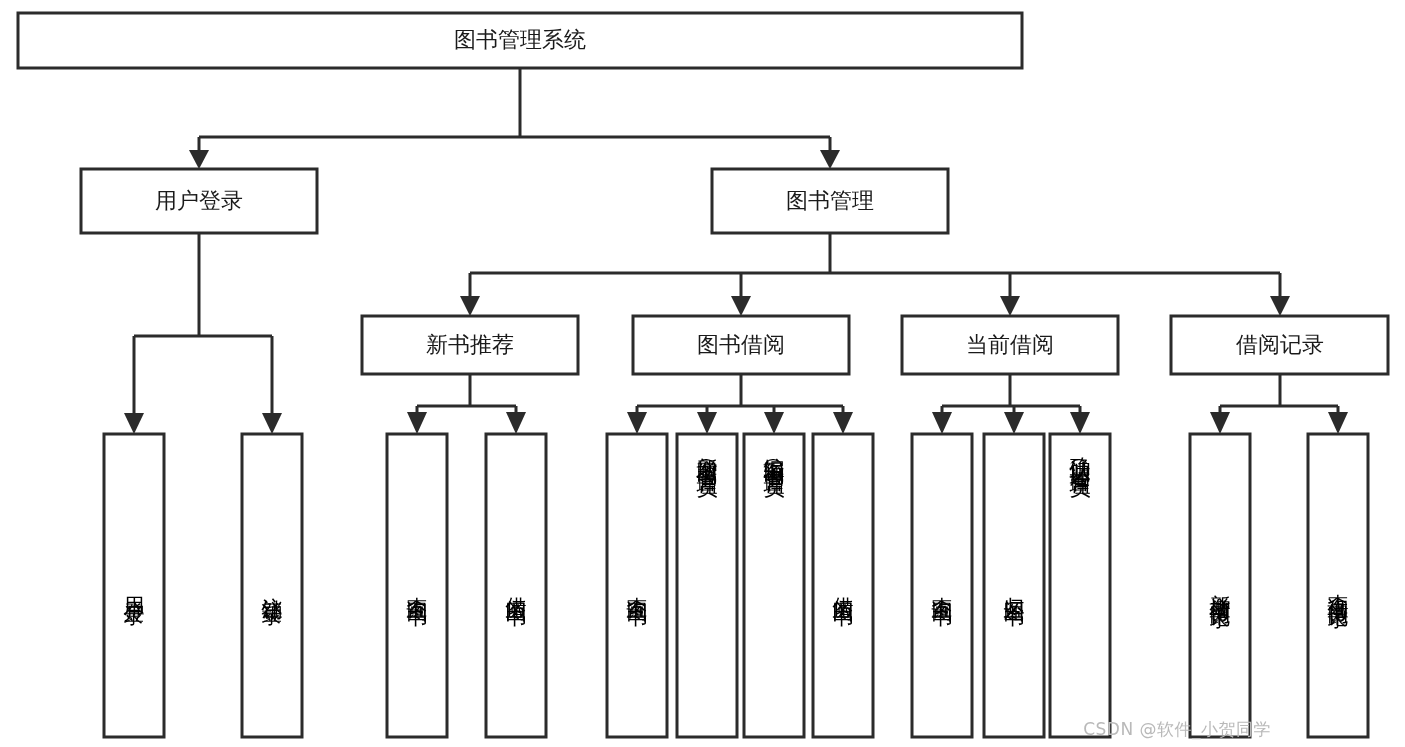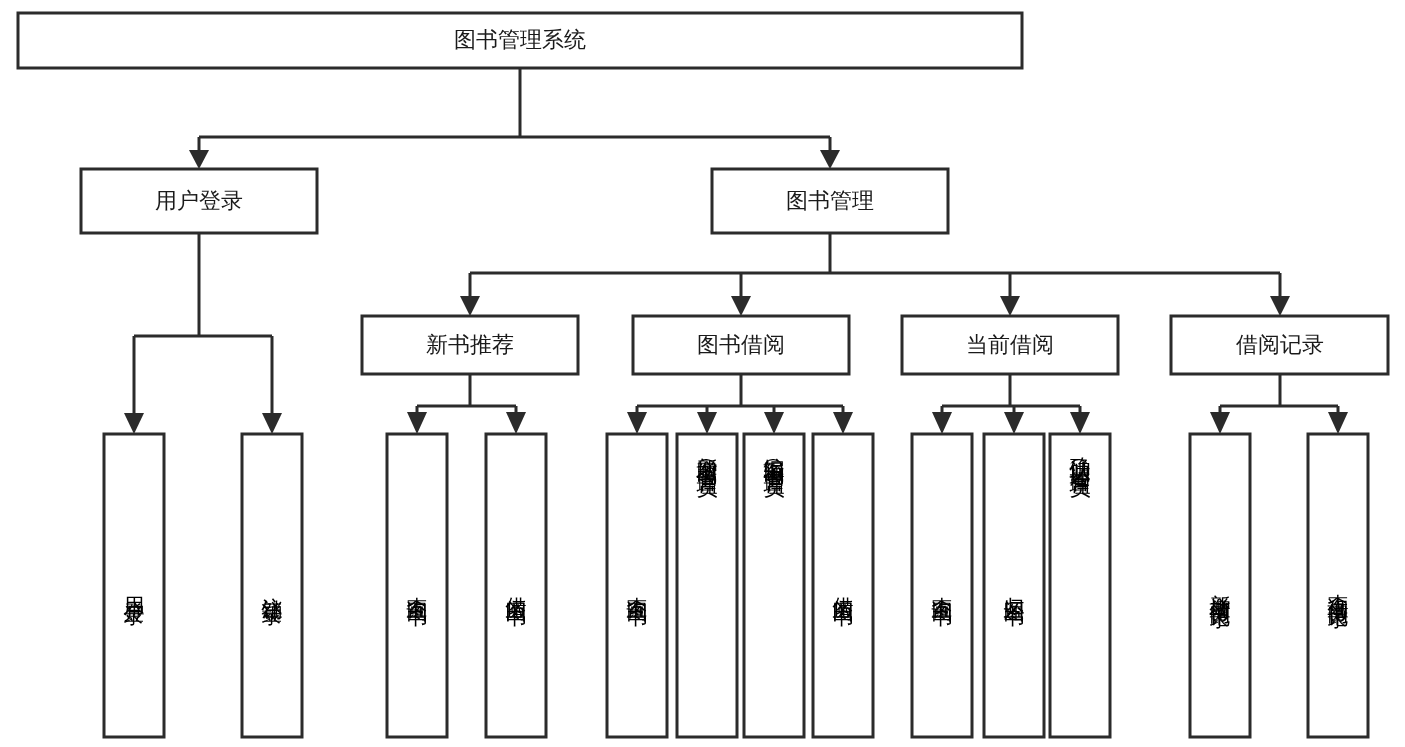--- a/index.html
+++ b/index.html
@@ -303,14 +303,15 @@
       <rect class="leaf-box" x="1308" y="434" width="60" height="303"></rect>
       <foreignObject x="1308" y="434" width="60" height="303">
         <div xmlns="http://www.w3.org/1999/xhtml" style="width:60px;height:303px;display:flex;align-items:center;justify-content:center;">
           <span class="leaf-label">查询借阅记录</span>
         </div>
       </foreignObject>
     </g>
 
   </svg>
 
+  <div class="watermark">CSDN @软件_小贺同学</div>
 
 </div>
 
 </body></html>

